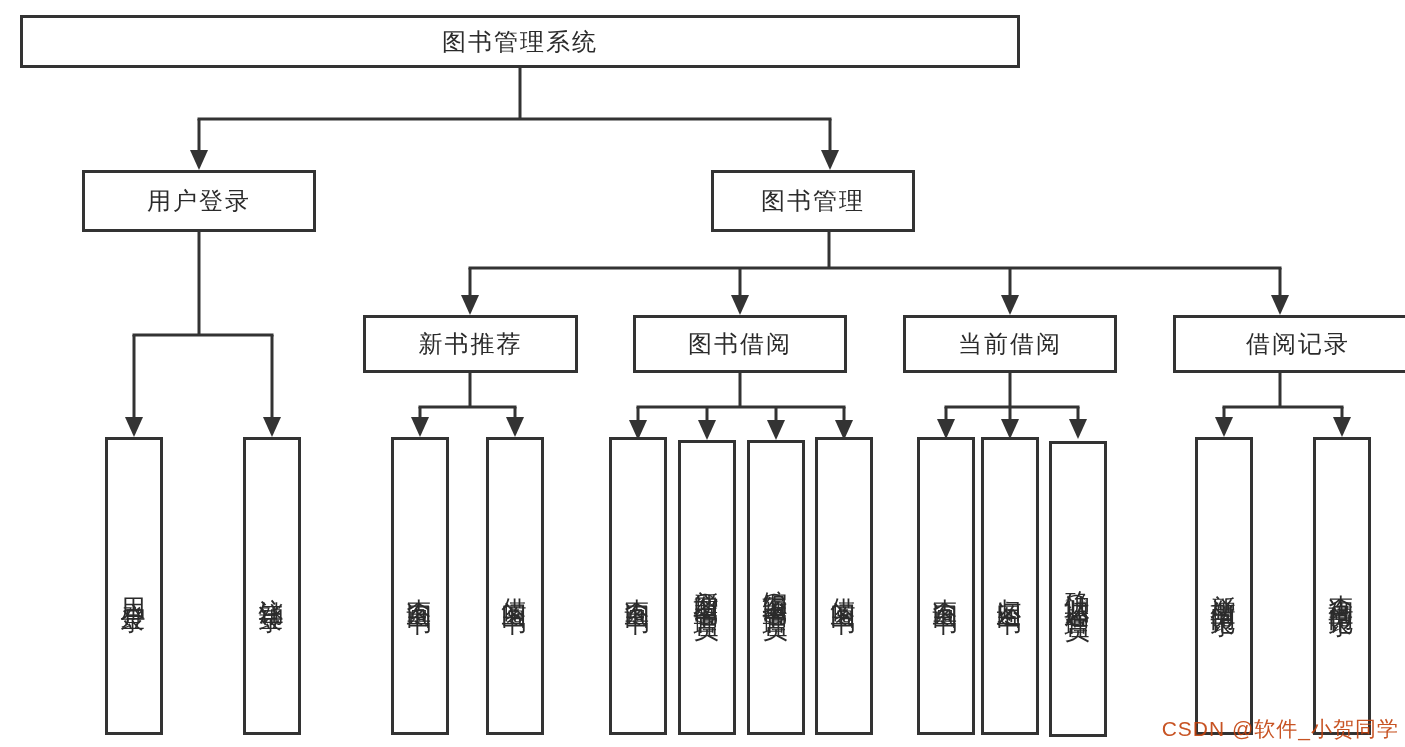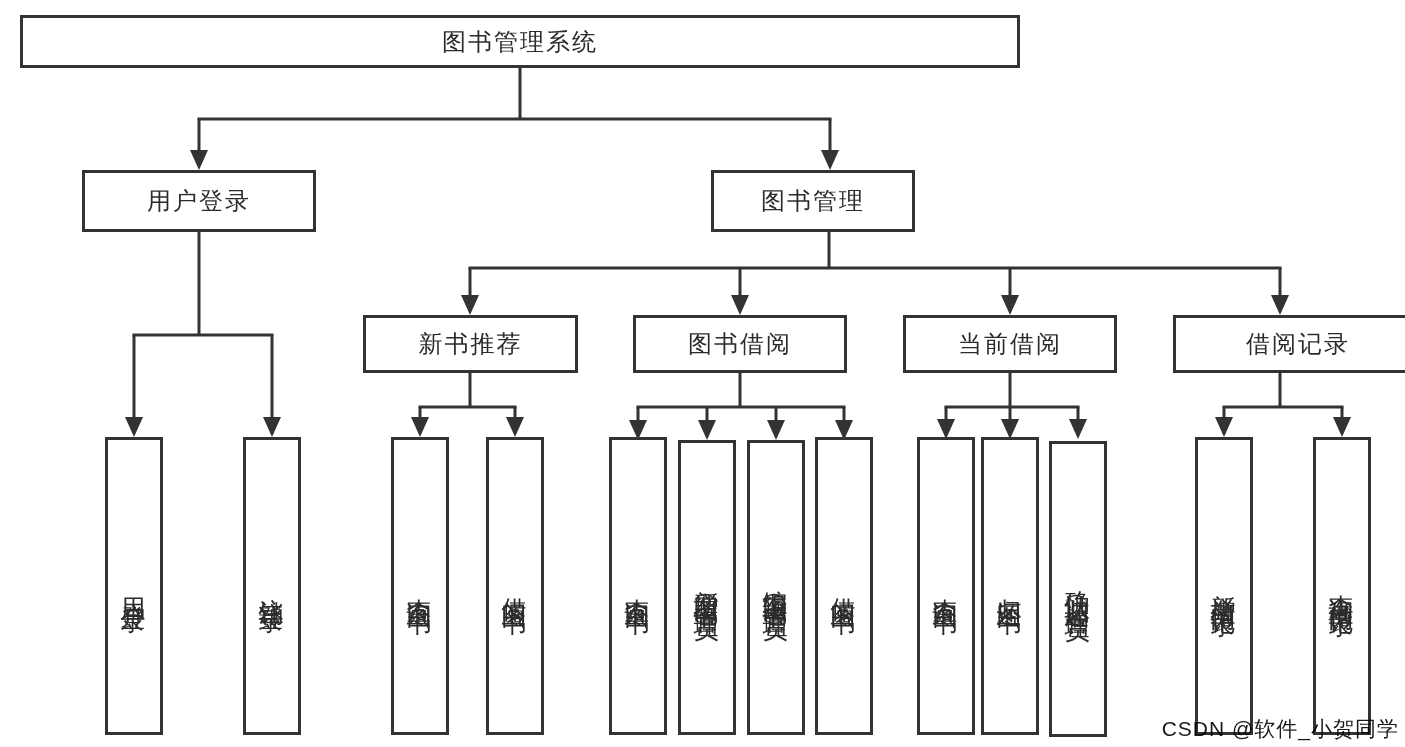--- a/index.html
+++ b/index.html
@@ -26,21 +26,21 @@
   }
   .node.v .vtext{
     writing-mode:vertical-rl;
     text-orientation:mixed;
     white-space:nowrap;
   }
   #watermark{
     position:absolute;
     right:6px;bottom:4px;
     font-size:21px;
-    color:#000000;
+    color:#c2410c;
     opacity:.9;
     letter-spacing:1px;
     z-index:5;
   }
 </style>
 </head>
 <body>
 
 <div id="stage">
 

